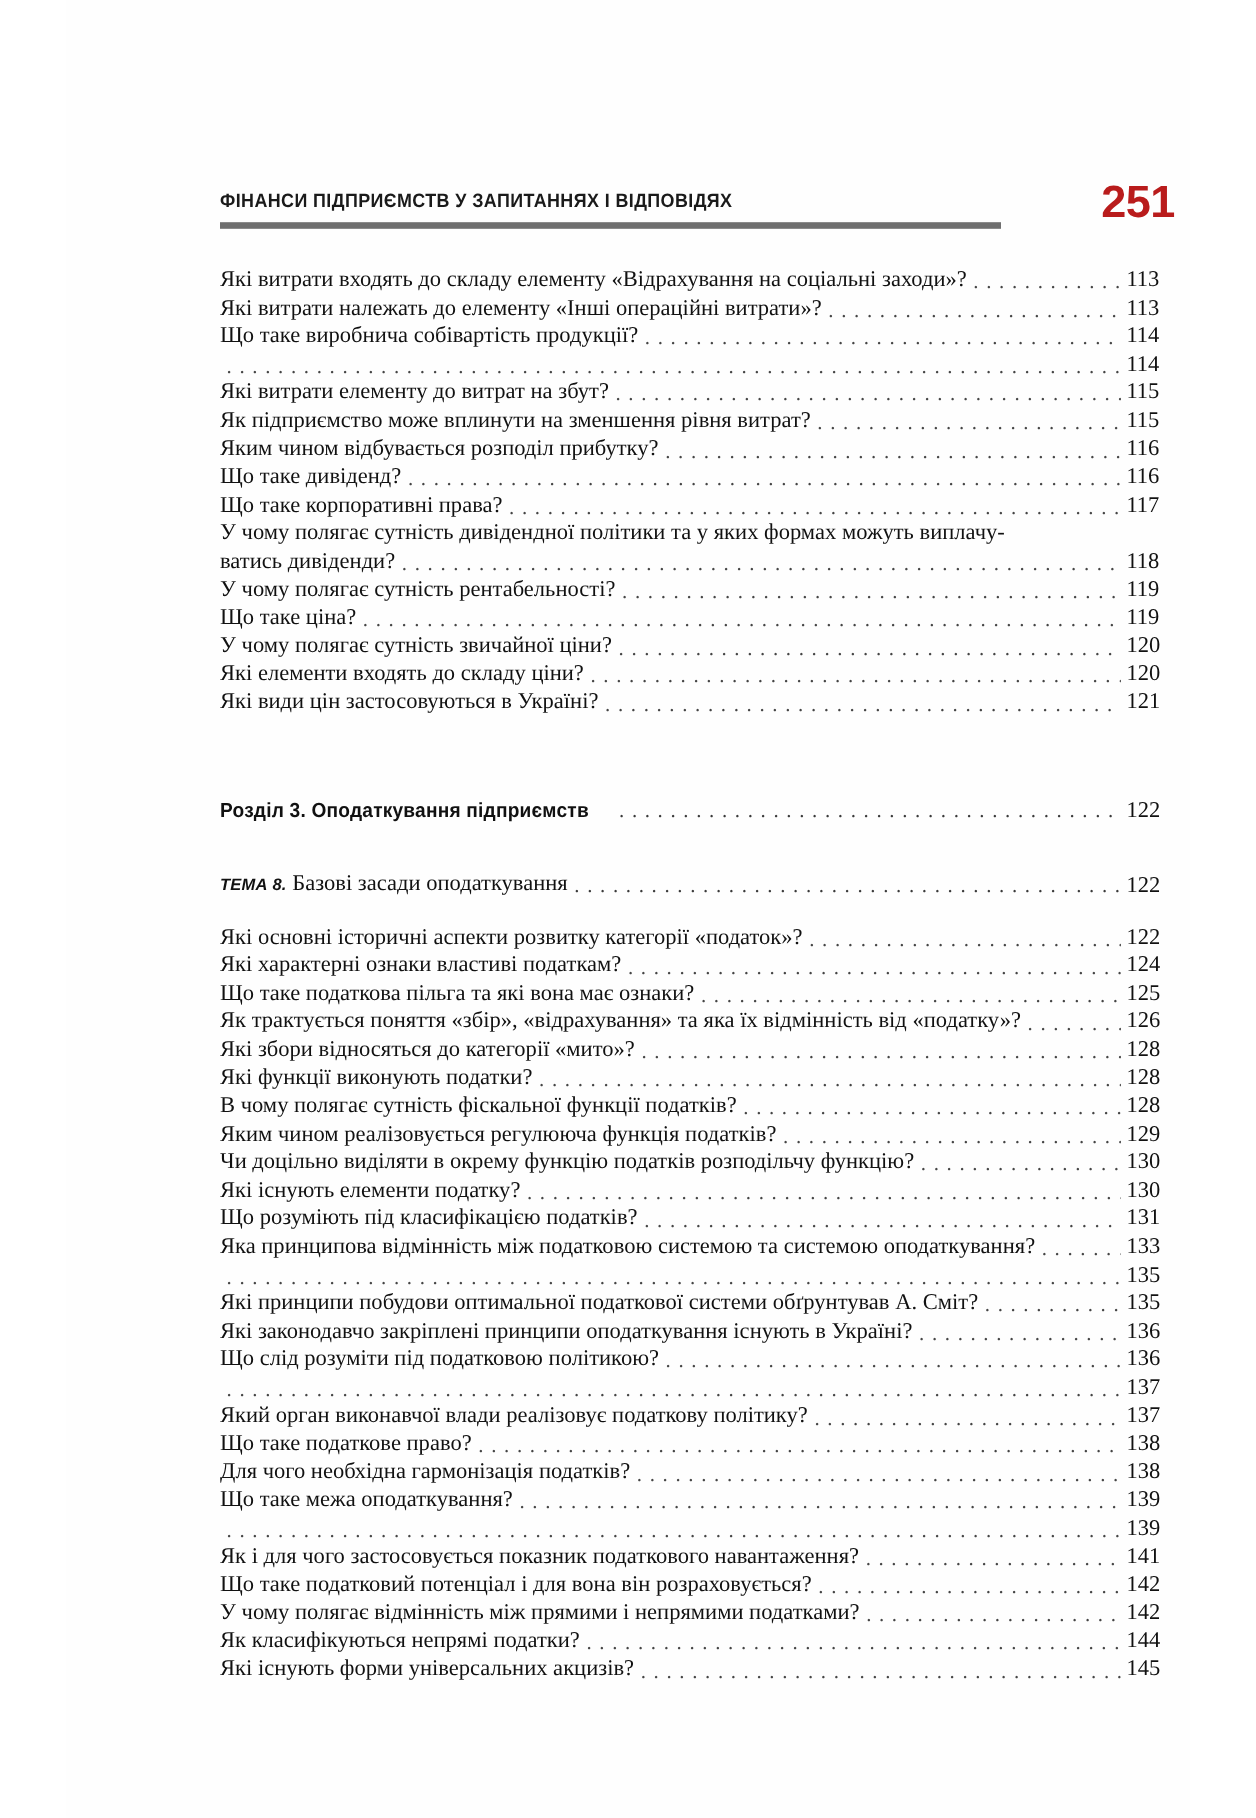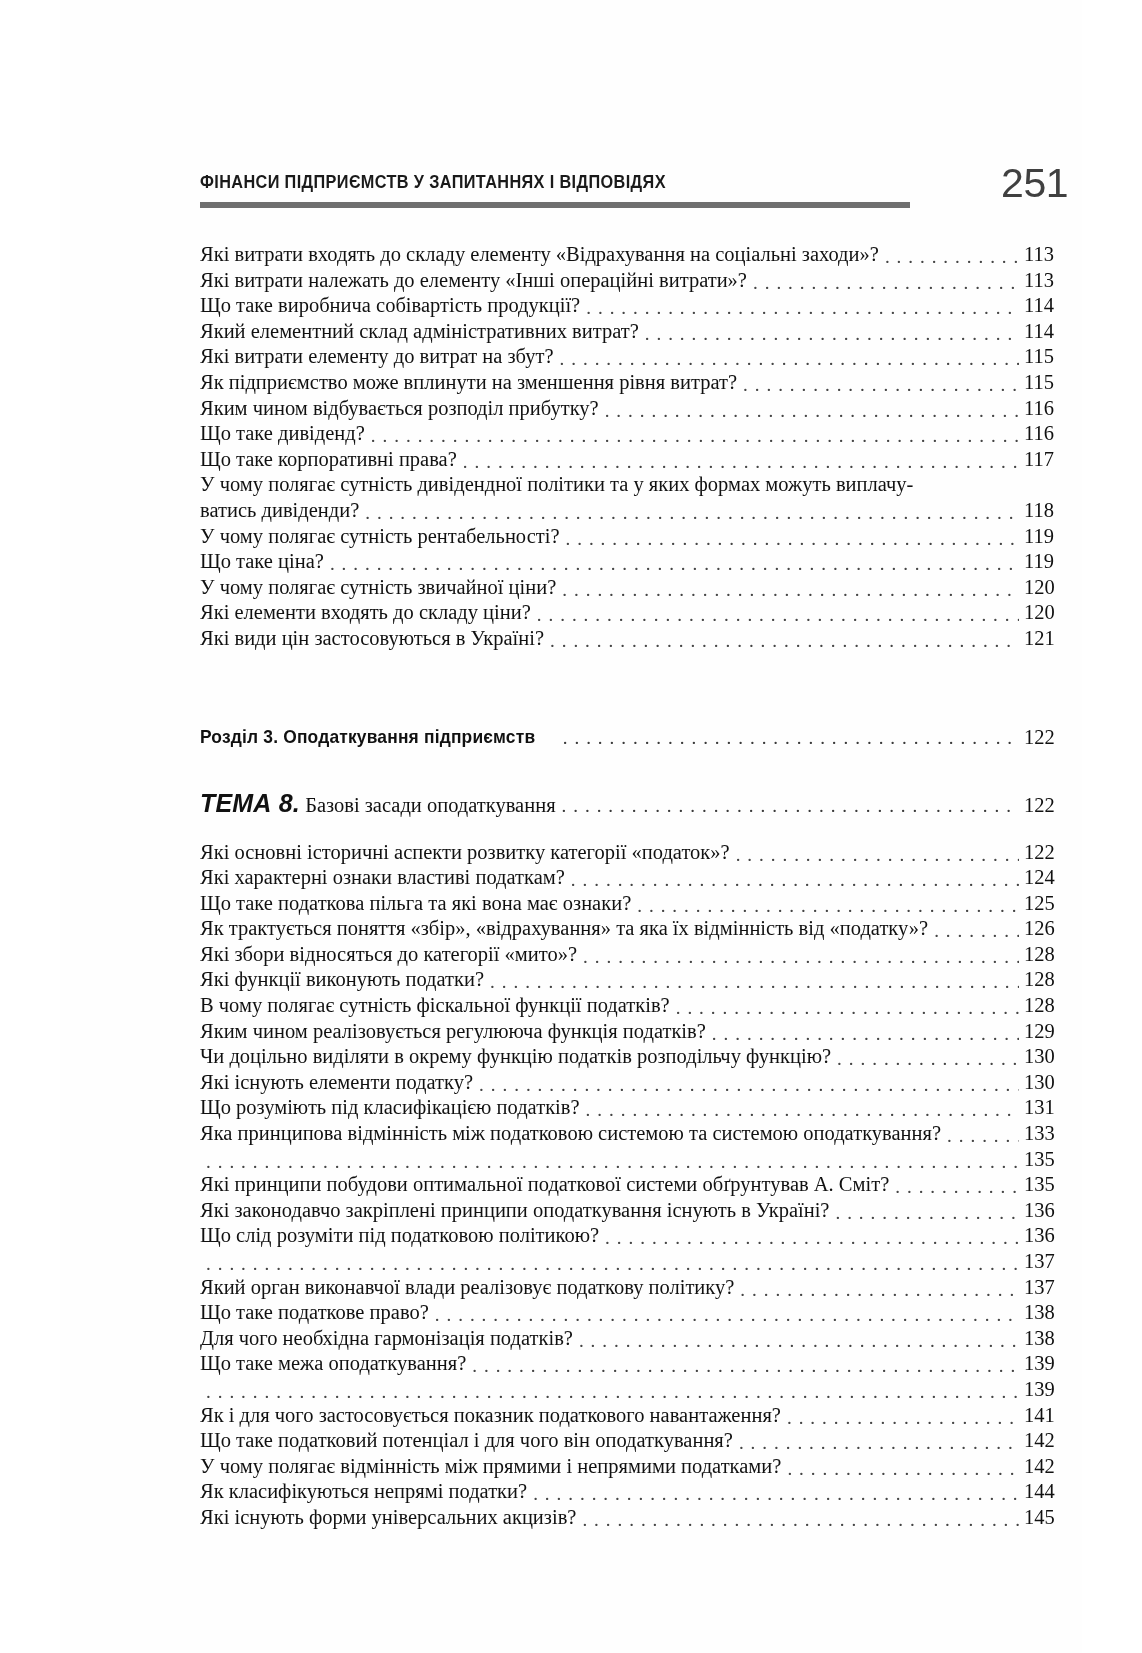--- a/index.html
+++ b/index.html
@@ -45,23 +45,23 @@
     transform: scaleX(0.93);
     transform-origin: left center;
     color: #1a1a1a;
     white-space: nowrap;
   }
   .runhead-folio {
     position: absolute;
     right: 0;
     top: -12px;
     font-family: "Liberation Sans", "DejaVu Sans", sans-serif;
-    font-weight: normal;
+    font-weight: bold;
     font-size: 41px;
-    color: #404040;
+    color: #b91c1c;
     letter-spacing: -0.5px;
     margin-left: 30px;
   }
   .runhead-rule {
     position: absolute;
     left: 0;
     top: 30px;
     width: 710px;
     height: 6px;
     background: #6f6f6f;
@@ -139,21 +139,21 @@
     transform-origin: left bottom;
     color: #111111;
   }
   .topic-label {
     font-size: 20.5px;
   }
   .topic-label .topic-key {
     font-family: "Liberation Sans", "DejaVu Sans", sans-serif;
     font-weight: bold;
     font-style: italic;
-    font-size: 25px;
+    font-size: 15px;
     letter-spacing: 0.2px;
   }
 </style>
 </head>
 <body>
 
 <div class="page">
   <div class="content">
 
     <div class="runhead">
@@ -172,21 +172,20 @@
           <span class="toc-label">Які витрати належать до елементу «Інші операційні витрати»?</span>
           <span class="toc-dots"></span>
           <span class="toc-page">113</span>
         </li>
         <li class="toc-row">
           <span class="toc-label">Що таке виробнича собівартість продукції?</span>
           <span class="toc-dots"></span>
           <span class="toc-page">114</span>
         </li>
         <li class="toc-row">
-          <span class="toc-label">Який елементний склад адміністративних витрат?</span>
           <span class="toc-dots"></span>
           <span class="toc-page">114</span>
         </li>
         <li class="toc-row">
           <span class="toc-label">Які витрати елементу до витрат на збут?</span>
           <span class="toc-dots"></span>
           <span class="toc-page">115</span>
         </li>
         <li class="toc-row">
           <span class="toc-label">Як підприємство може вплинути на зменшення рівня витрат?</span>
@@ -370,21 +369,21 @@
         <li class="toc-row">
           <span class="toc-dots"></span>
           <span class="toc-page">139</span>
         </li>
         <li class="toc-row">
           <span class="toc-label">Як і для чого застосовується показник податкового навантаження?</span>
           <span class="toc-dots"></span>
           <span class="toc-page">141</span>
         </li>
         <li class="toc-row">
-          <span class="toc-label">Що таке податковий потенціал і для чого він оподаткування?</span>
+          <span class="toc-label">Що таке податковий потенціал і для вона він розраховується?</span>
           <span class="toc-dots"></span>
           <span class="toc-page">142</span>
         </li>
         <li class="toc-row">
           <span class="toc-label">У чому полягає відмінність між прямими і непрямими податками?</span>
           <span class="toc-dots"></span>
           <span class="toc-page">142</span>
         </li>
         <li class="toc-row">
           <span class="toc-label">Як класифікуються непрямі податки?</span>

